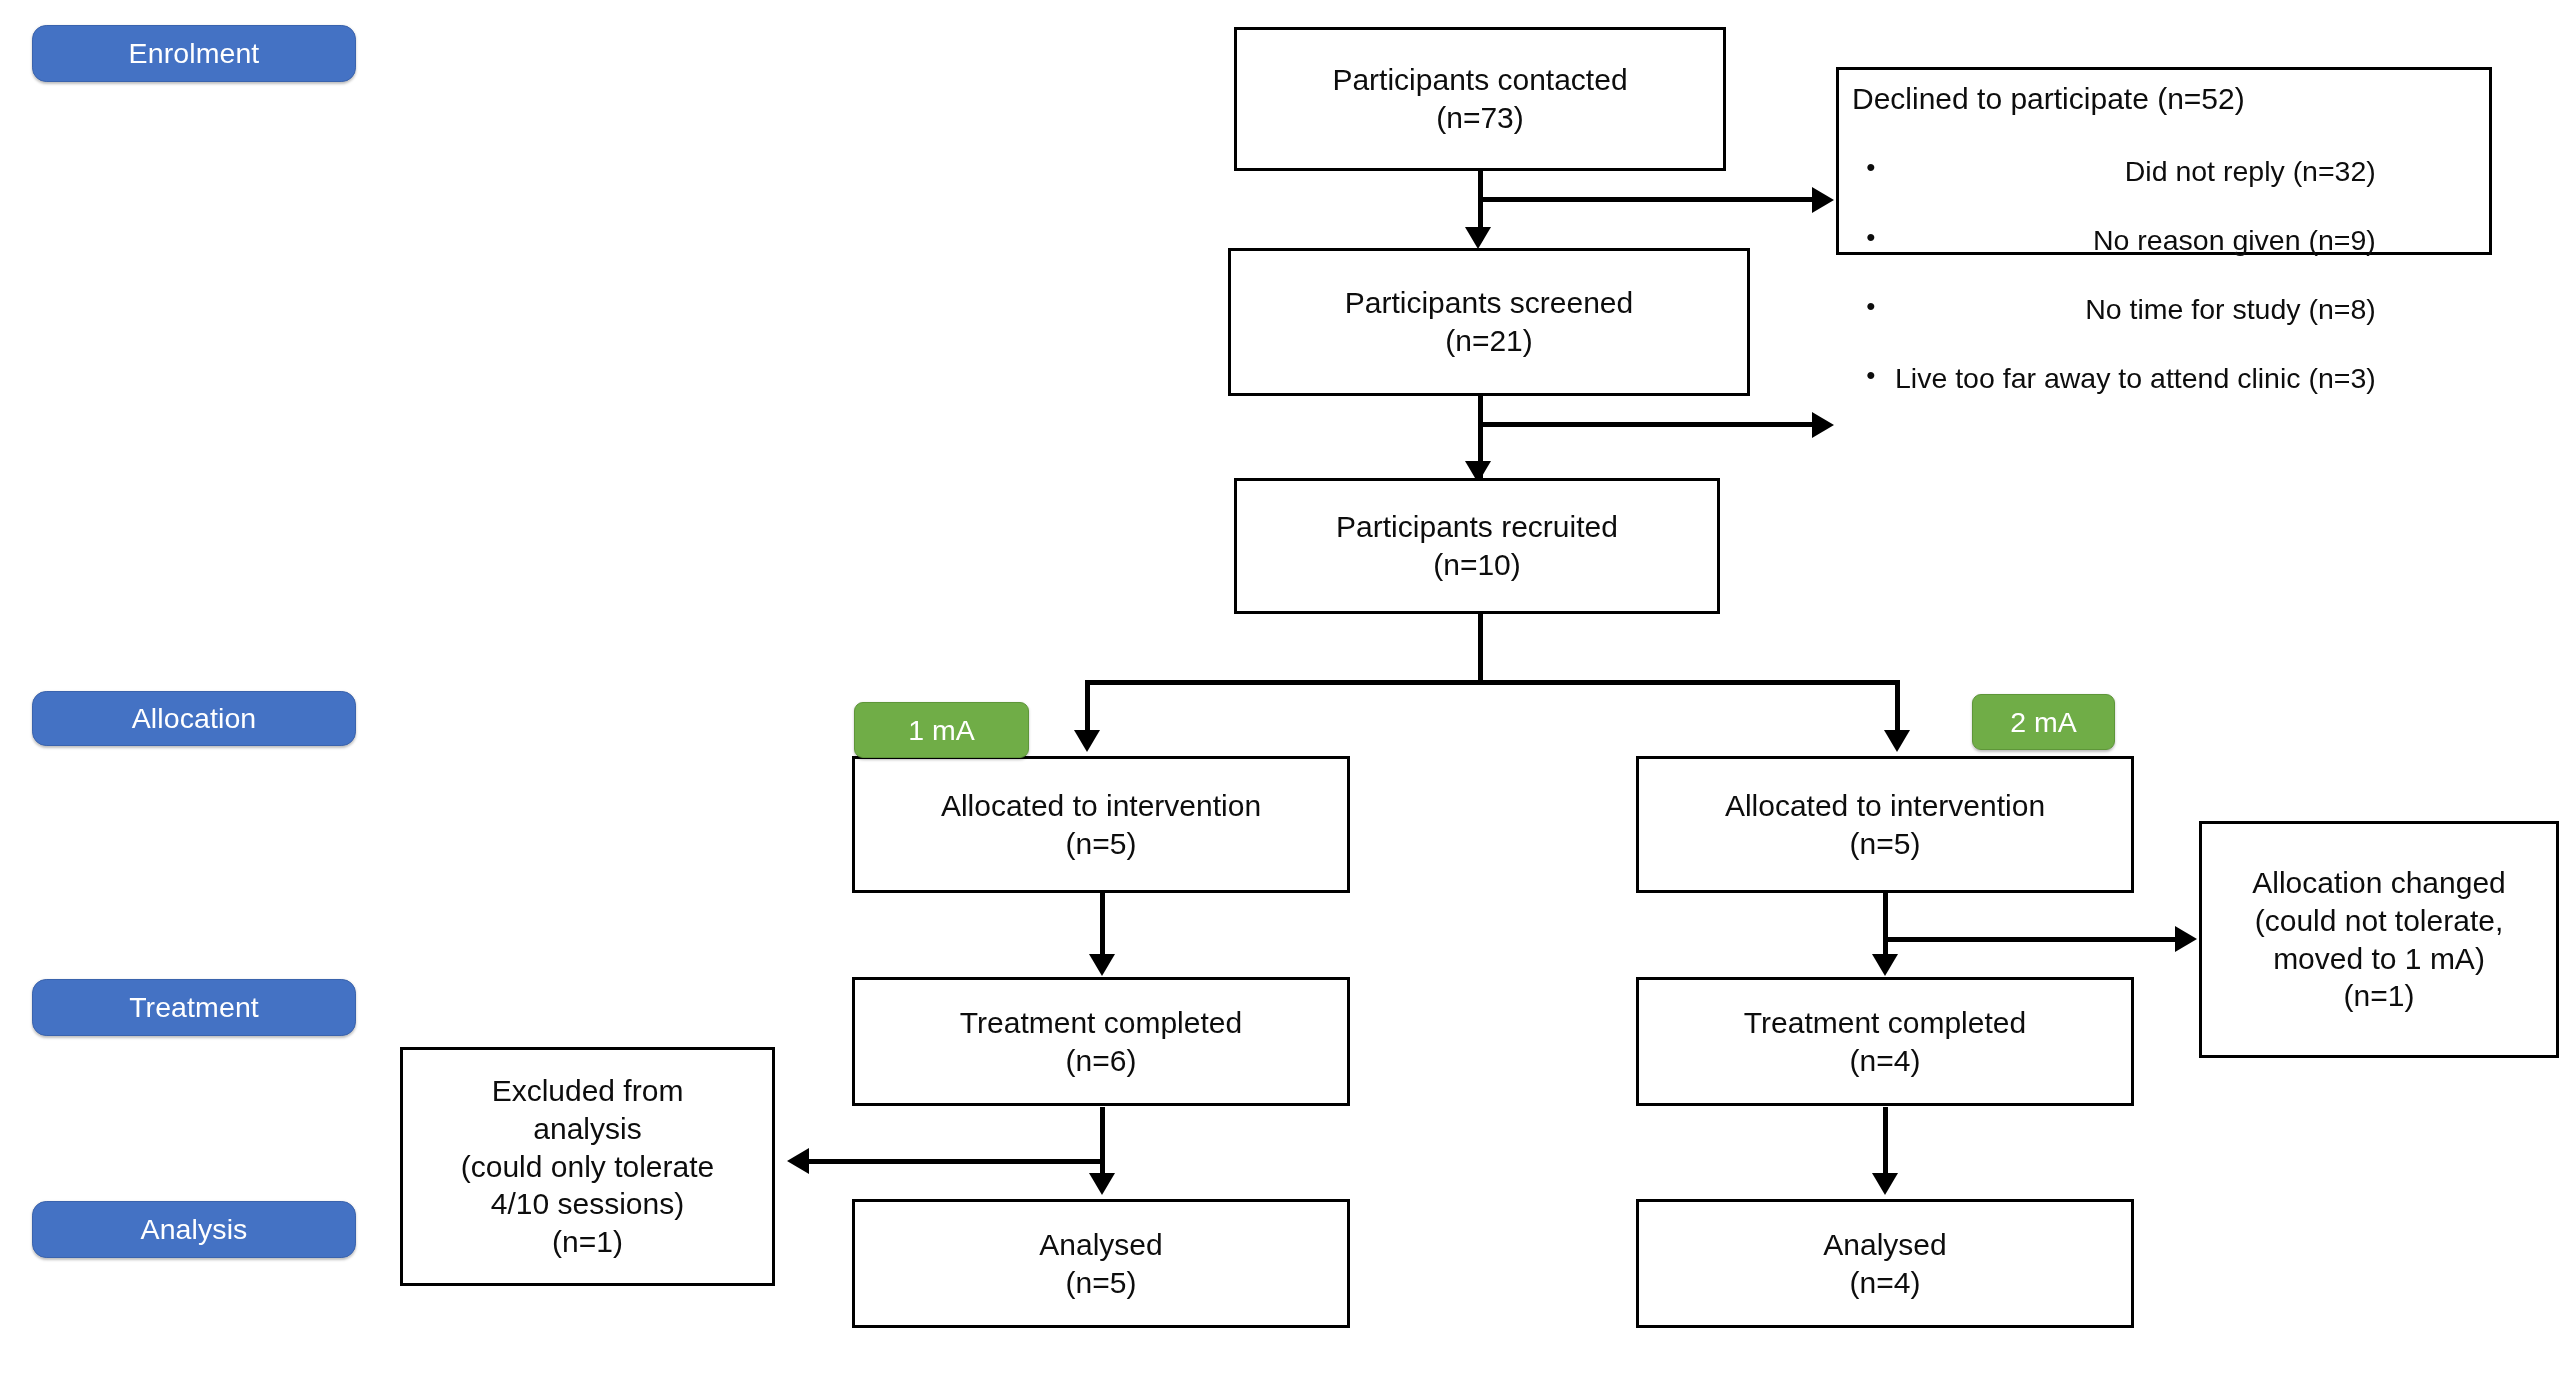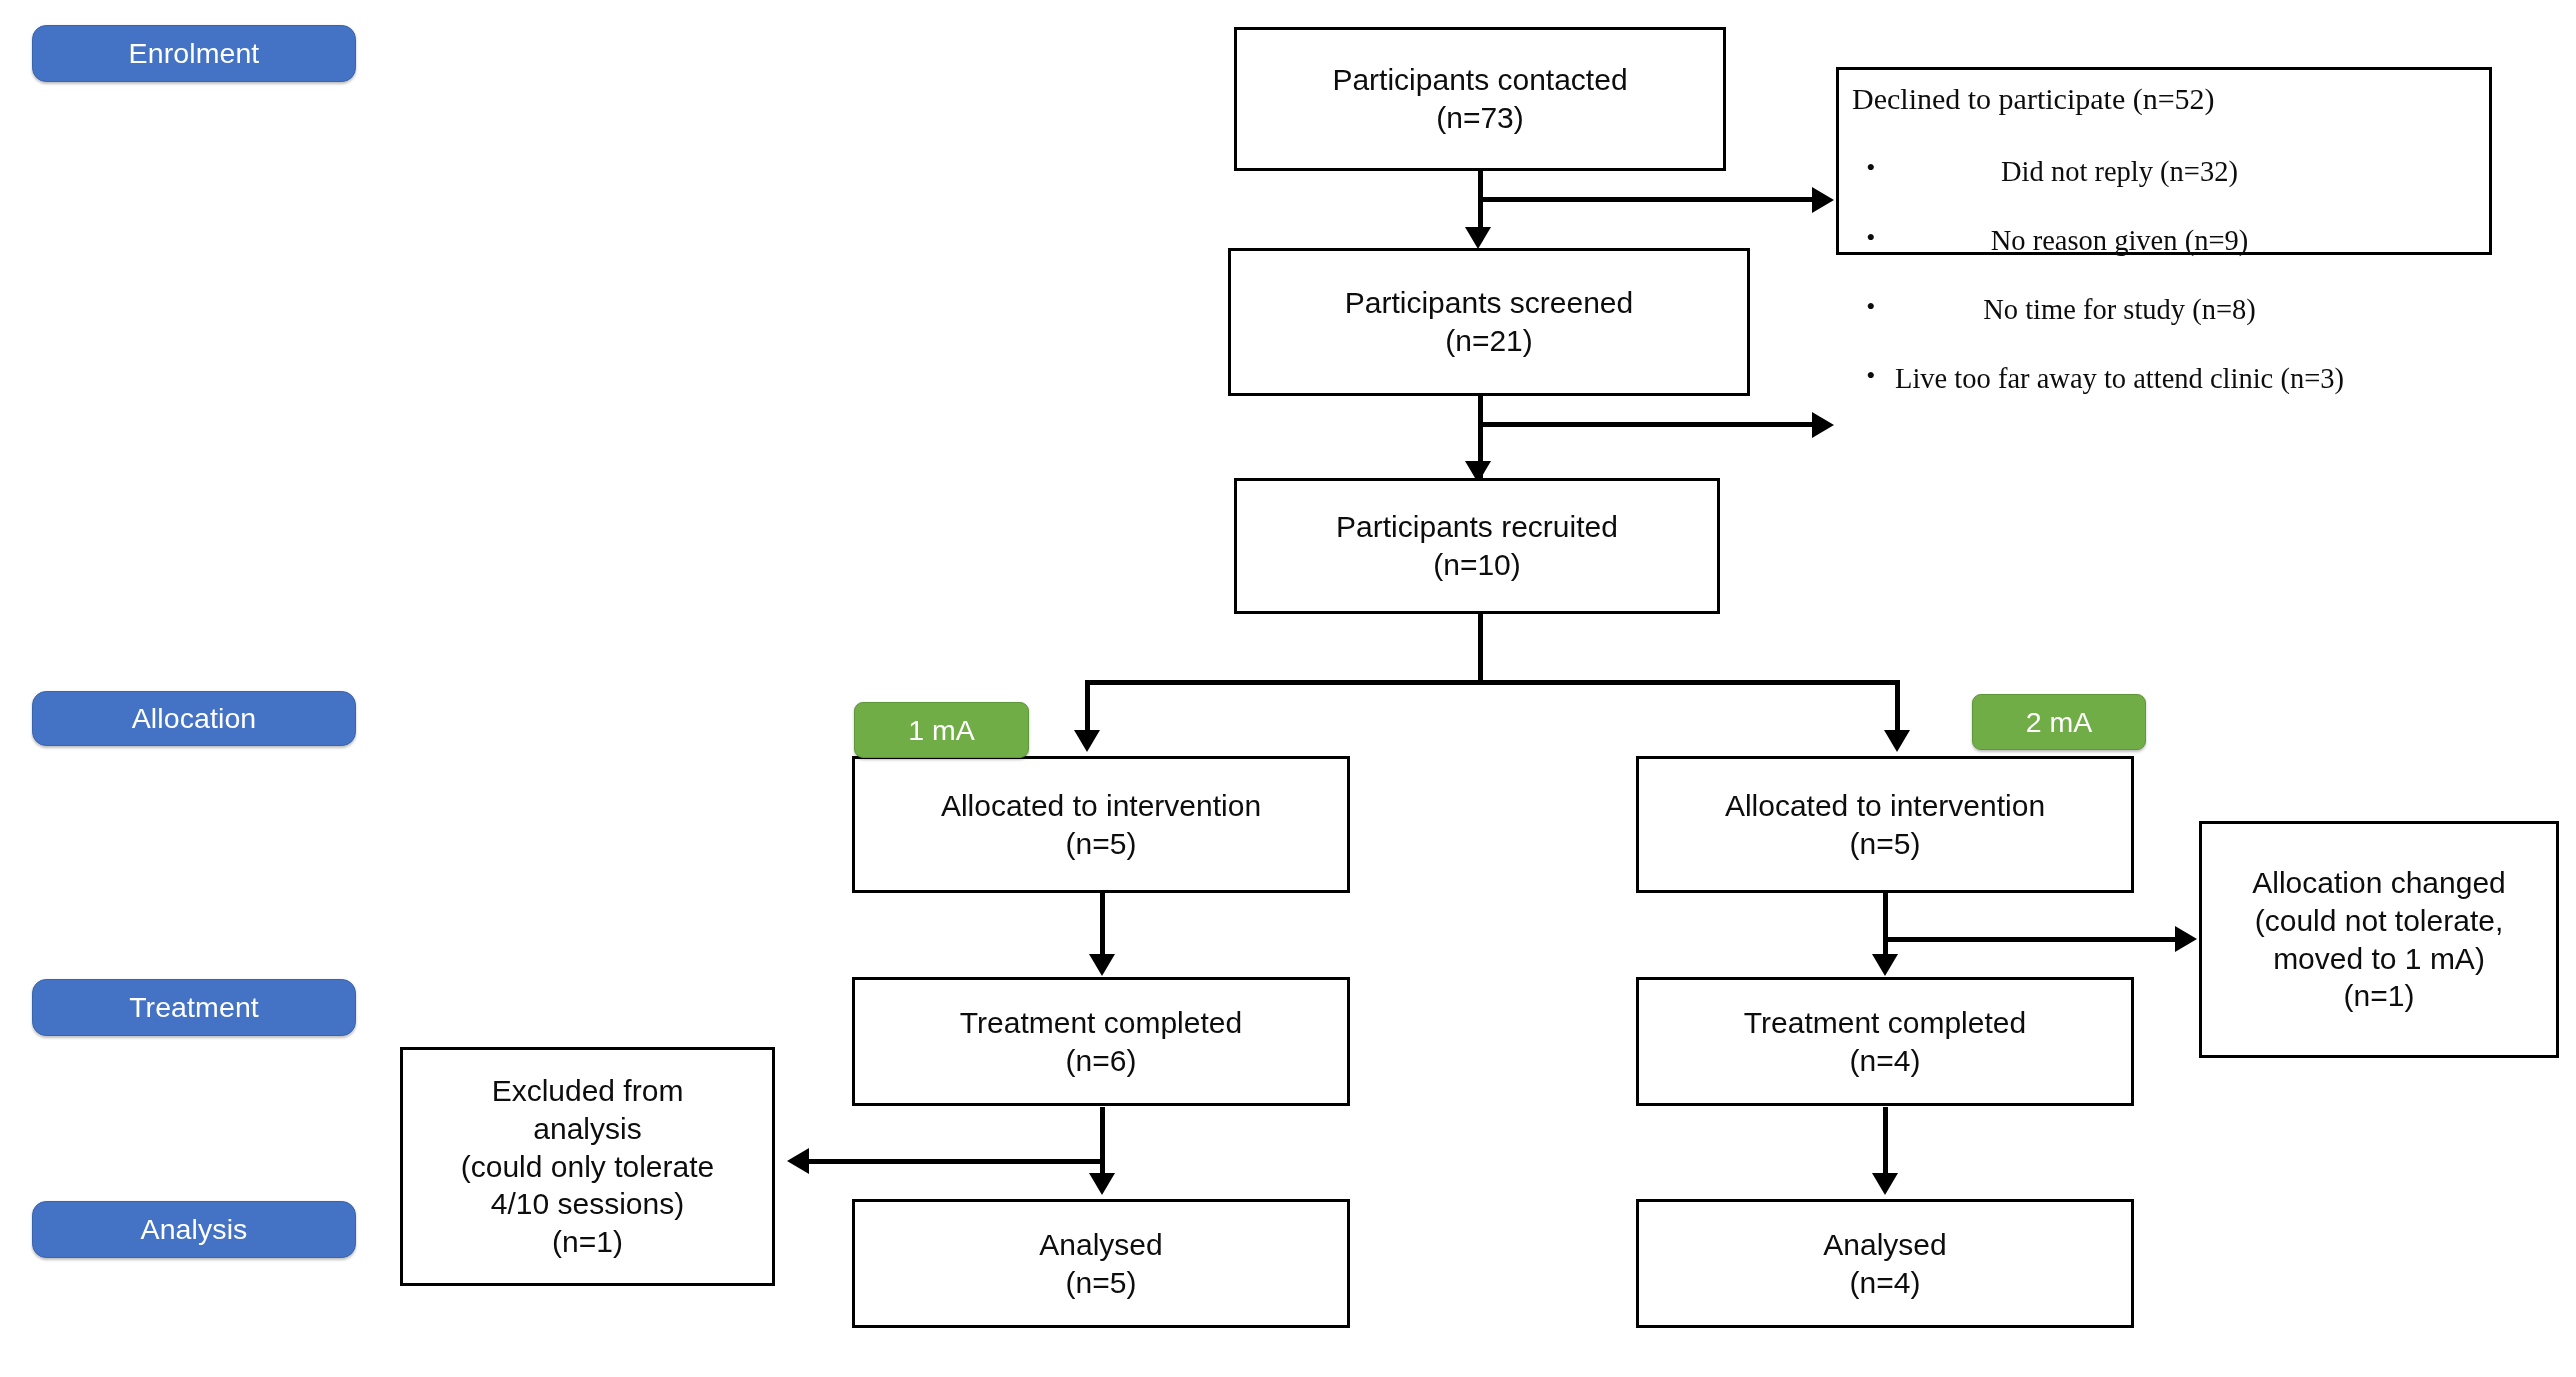--- a/index.html
+++ b/index.html
@@ -42,21 +42,21 @@
     box-sizing:border-box;
     display:flex;flex-direction:column;
     align-items:center;justify-content:center;
     text-align:center;
     font-size:30px;
     color:#0d0d0d;
     line-height:1.26;
     padding:3.9px 6.5px;
     z-index:3;
   }
-  .node.lefttext{align-items:flex-start;text-align:center;justify-content:flex-start;padding:10.4px 9px 6.5px 13px;font-family:Liberation Serif, serif;}
+  .node.lefttext{align-items:flex-start;text-align:right;justify-content:flex-start;padding:10.4px 9px 6.5px 13px;}
   .node .ln{display:block;white-space:pre;}
 
   
   .bullets{margin:2.6px 0 0 0;padding:0;list-style:none;}
   .bullets li{
     position:relative;
     padding-left:43px;
     font-size:28.5px;
     line-height:1.30;
     white-space:pre;
@@ -157,21 +157,21 @@
   <div class="vline" style="left:1085px;top:680px;height:62px;"></div>
   <div class="arrow-down" style="left:1074px;top:730px;"></div>
 
   <div class="vline" style="left:1895px;top:680px;height:62px;"></div>
   <div class="arrow-down" style="left:1884px;top:730px;"></div>
 
   <div class="dose-badge" style="left:854px;top:702px;width:175px;height:56px;">
     <span>1 mA</span>
   </div>
 
-  <div class="dose-badge" style="left:1972px;top:694px;width:174px;height:56px;">
+  <div class="dose-badge" style="left:1972px;top:694px;width:143px;height:56px;">
     <span>2 mA</span>
   </div>
 
   <div class="node" style="left:852px;top:756px;width:498px;height:137px;">
     <span class="ln">Allocated to intervention</span>
     <span class="ln">(n=5)</span>
   </div>
 
   <div class="vline" style="left:1100px;top:893px;height:78px;"></div>
   <div class="arrow-down" style="left:1089px;top:954px;"></div>

